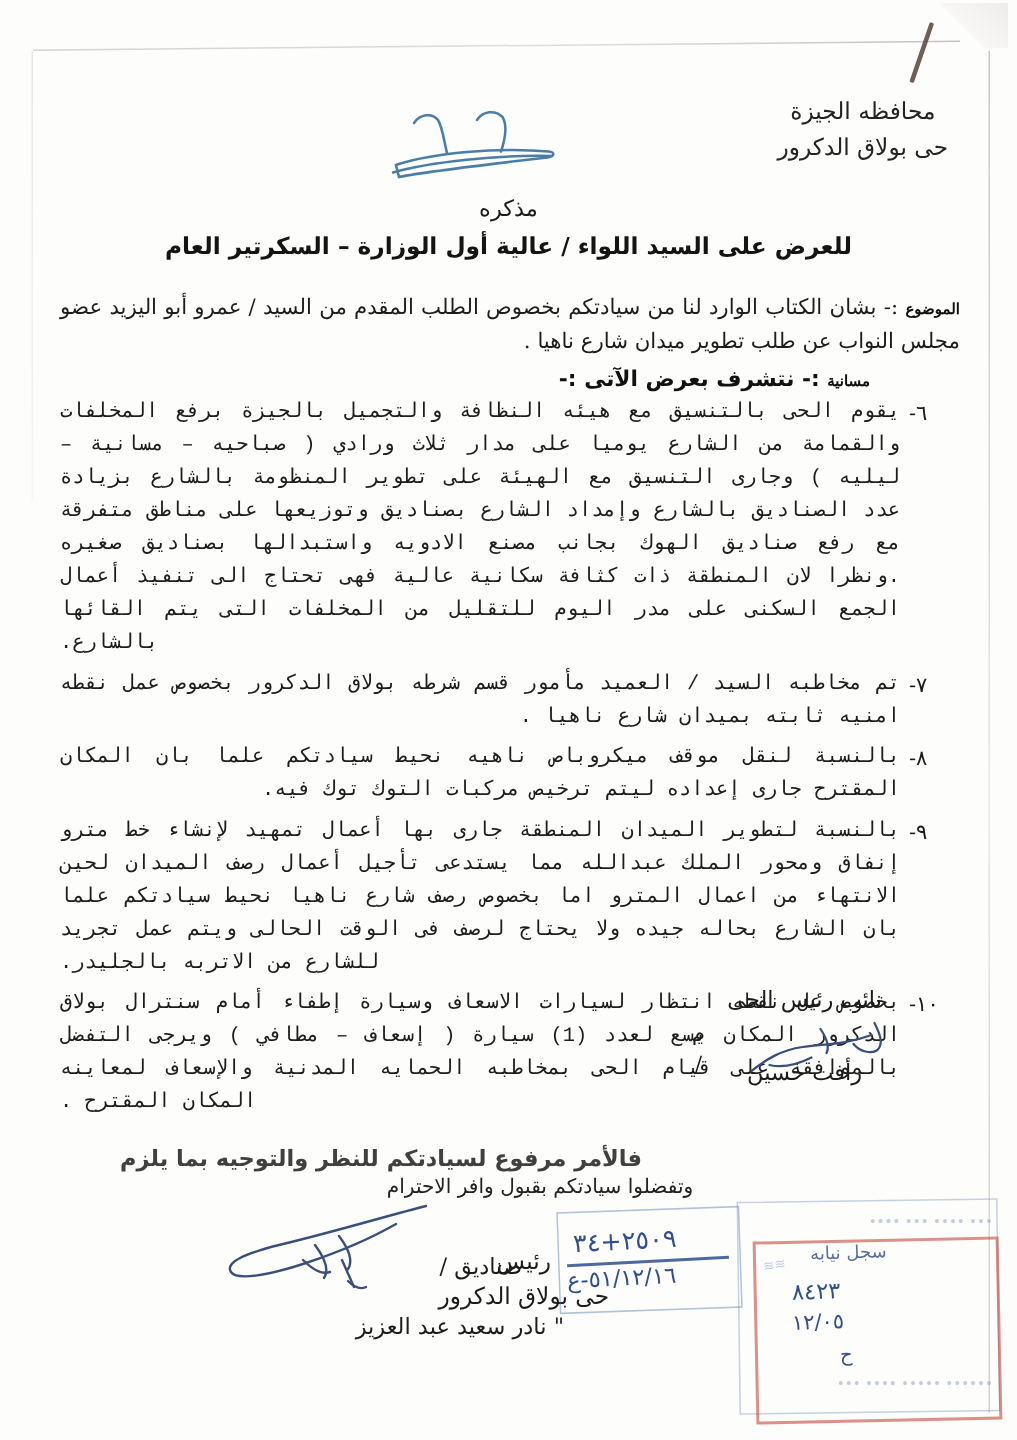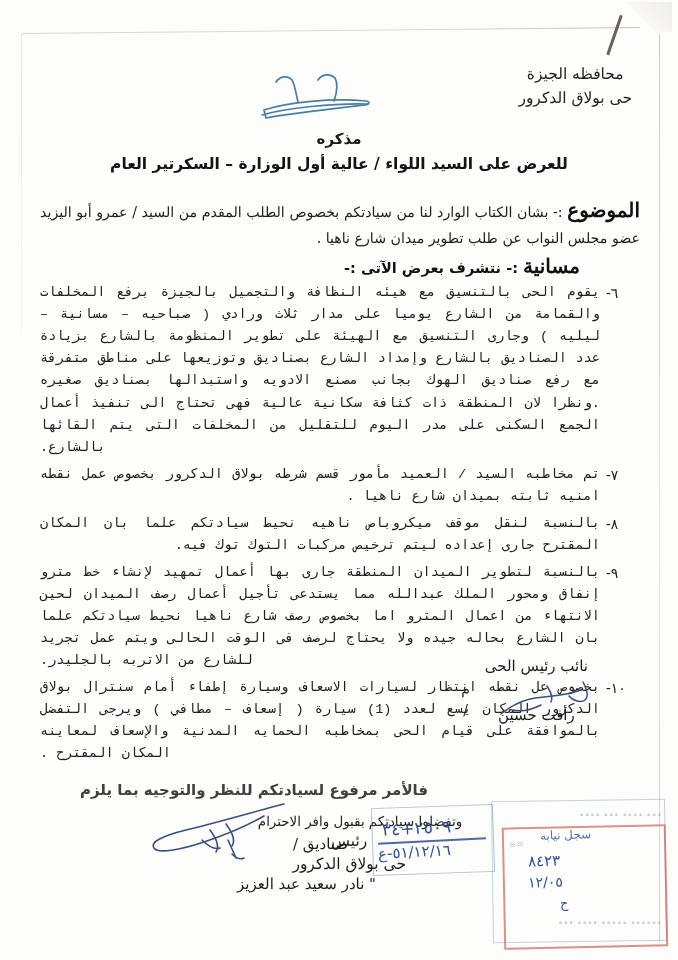--- a/index.html
+++ b/index.html
@@ -88,21 +88,21 @@
     height: 74px;
   }
 
   .memo-title {
     position: absolute;
     top: 130px;
     left: 0;
     width: 678px;
     text-align: center;
     font-size: 15px;
-    font-weight: bold;
+    font-weight: normal;
     color: #1b1b1b;
     font-family: "DejaVu Sans", sans-serif;
   }
   .memo-to {
     position: absolute;
     top: 155px;
     left: 0;
     width: 678px;
     text-align: center;
     font-size: 15.5px;
@@ -122,21 +122,21 @@
   }
   .field-row {
     font-size: 14.2px;
     line-height: 1.65;
     text-align: justify;
     margin-bottom: 2px;
   }
   .field-label {
     font-weight: bold;
     font-family: Liberation Sans, sans-serif;
-    font-size: 20px;
+    font-size: 10px;
     color: #101010;
   }
   .offer-row {
     font-size: 14.5px;
     font-weight: bold;
     font-family: "DejaVu Sans", sans-serif;
     color: #111;
     margin-top: 4px;
     margin-bottom: 4px;
     padding-right: 60px;
@@ -178,21 +178,21 @@
   .closing-bold {
     margin-top: 8px;
     text-align: left;
     font-size: 15px;
     font-weight: bold;
     font-family: "DejaVu Sans", sans-serif;
     color: #404040;
     padding-left: 40px;
   }
   .closing-regular {
-    margin-top: 15px;
+    margin-top: 2px;
     text-align: center;
     font-size: 13.4px;
     color: #222;
     padding-left: 40px;
     font-family: "DejaVu Serif", serif;
   }
 
   
   .sig-a {
     position: absolute;

